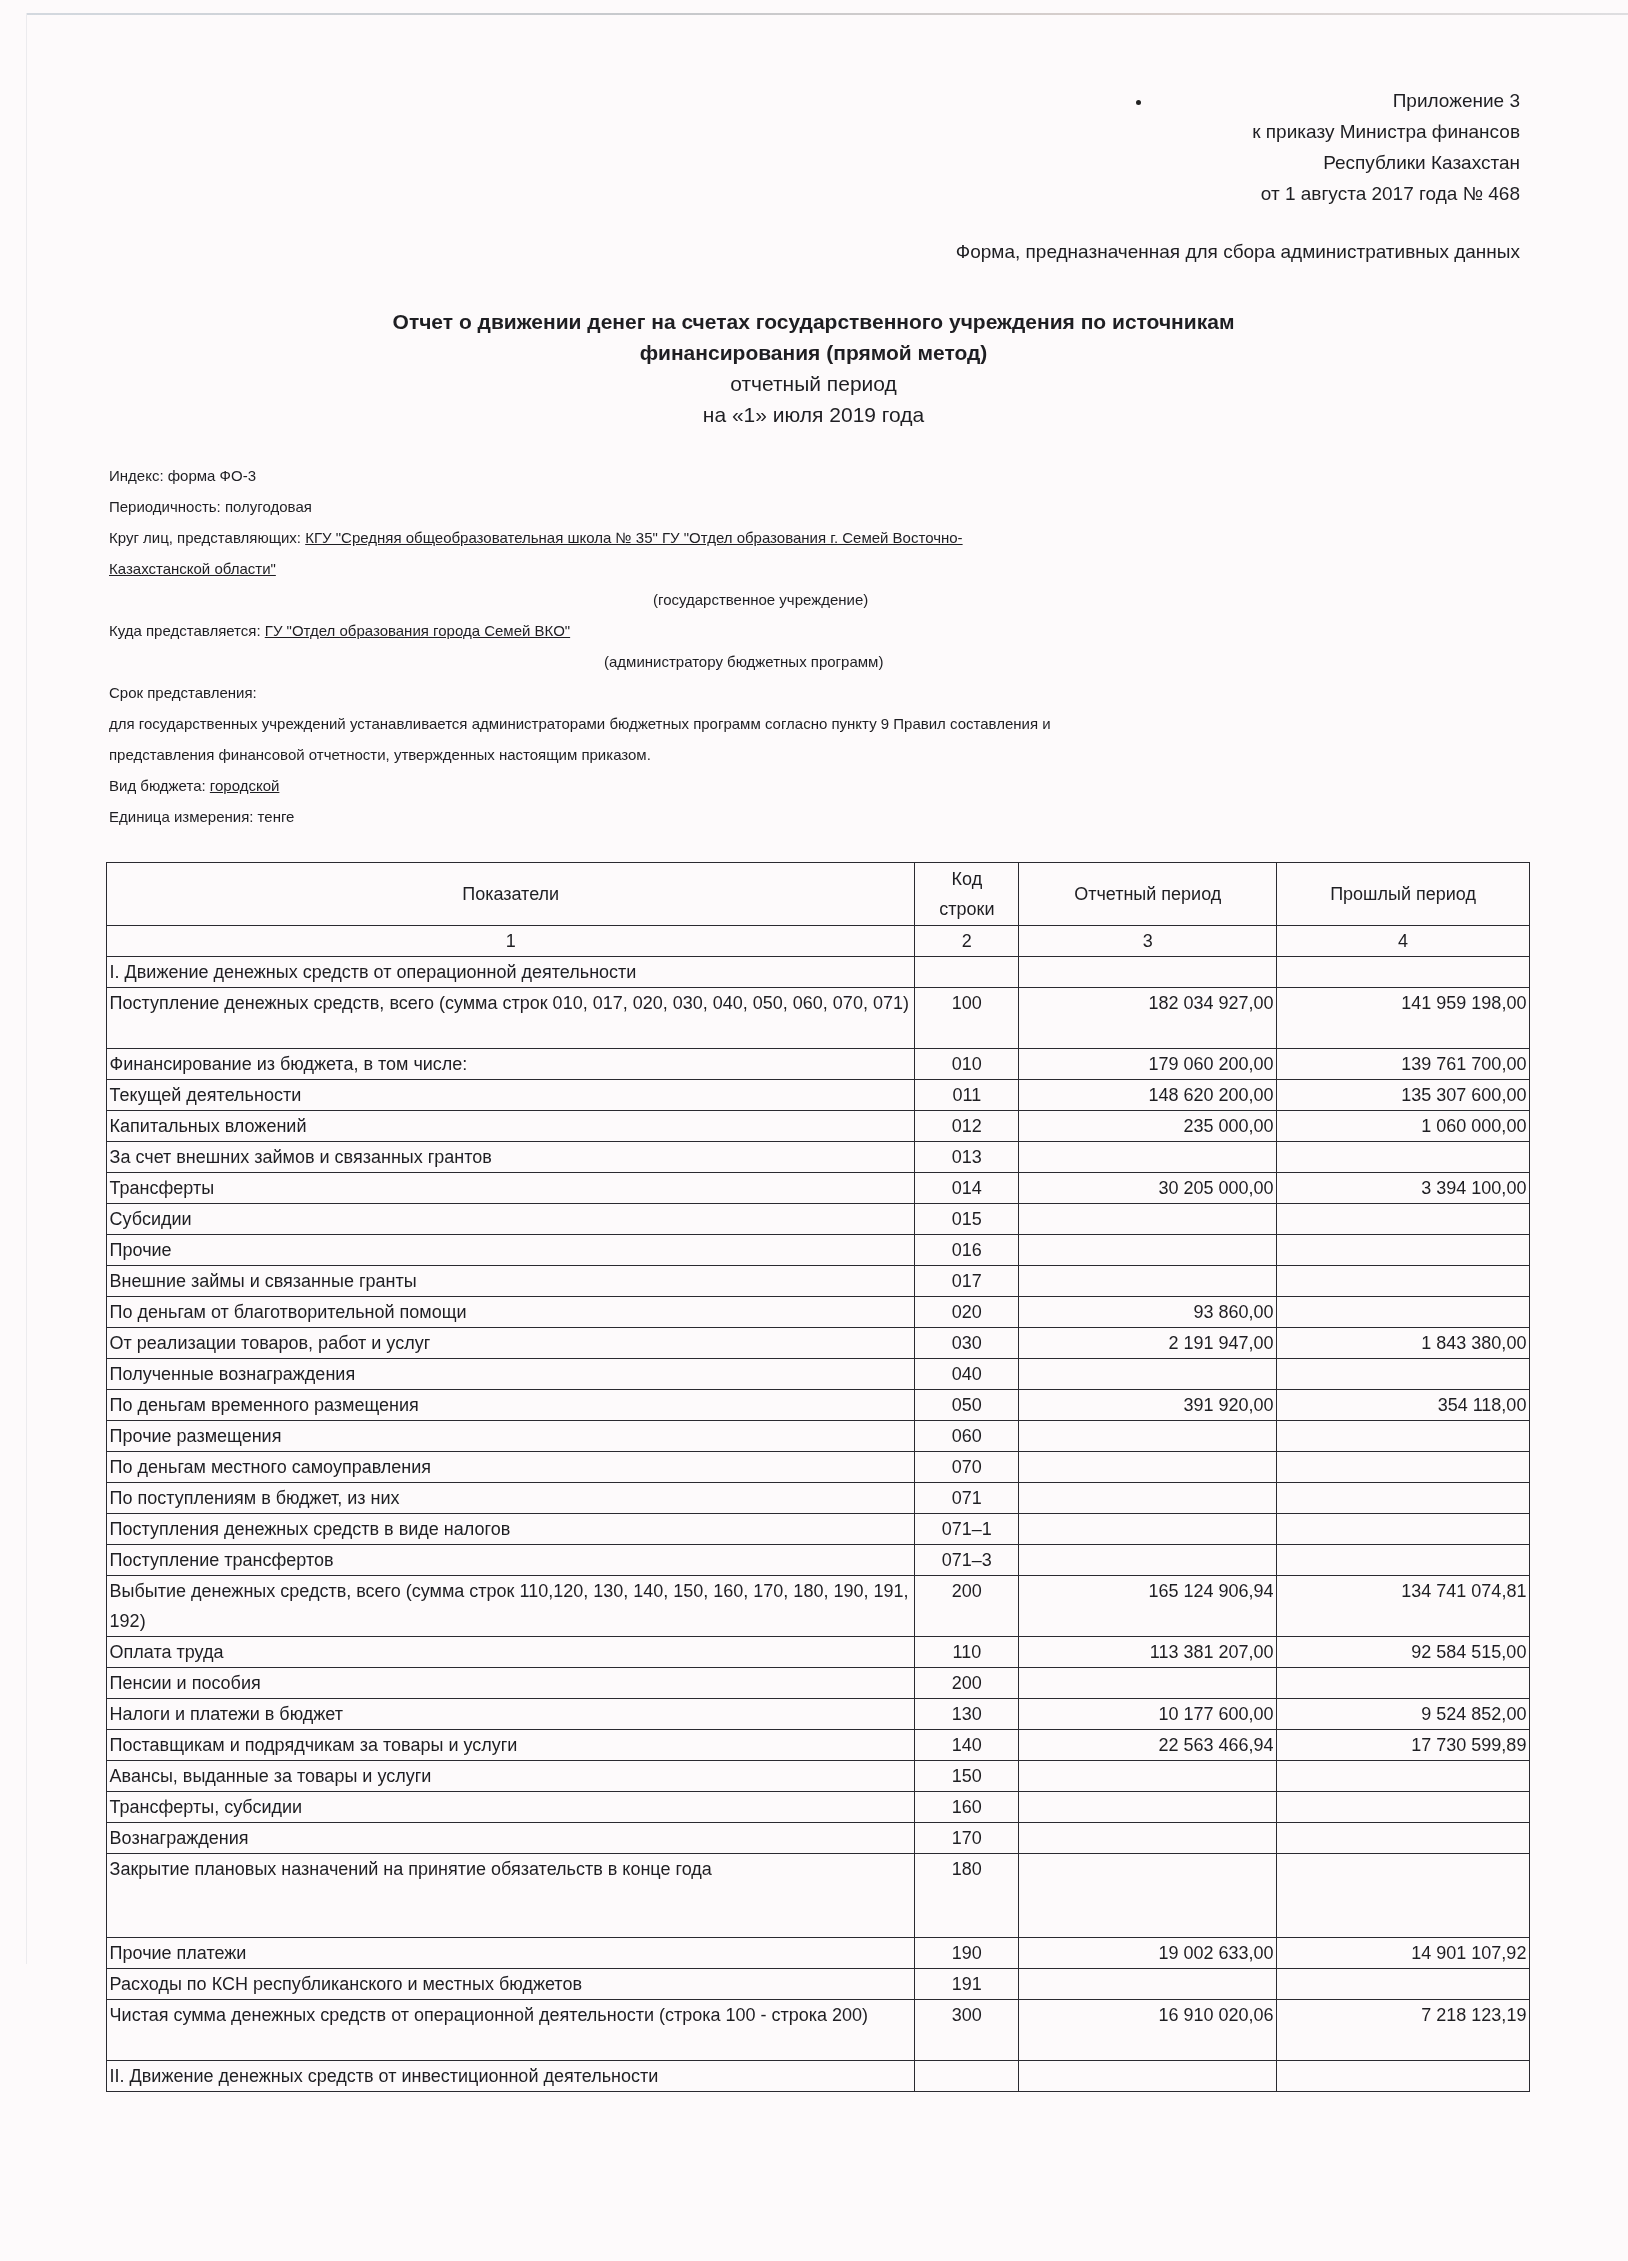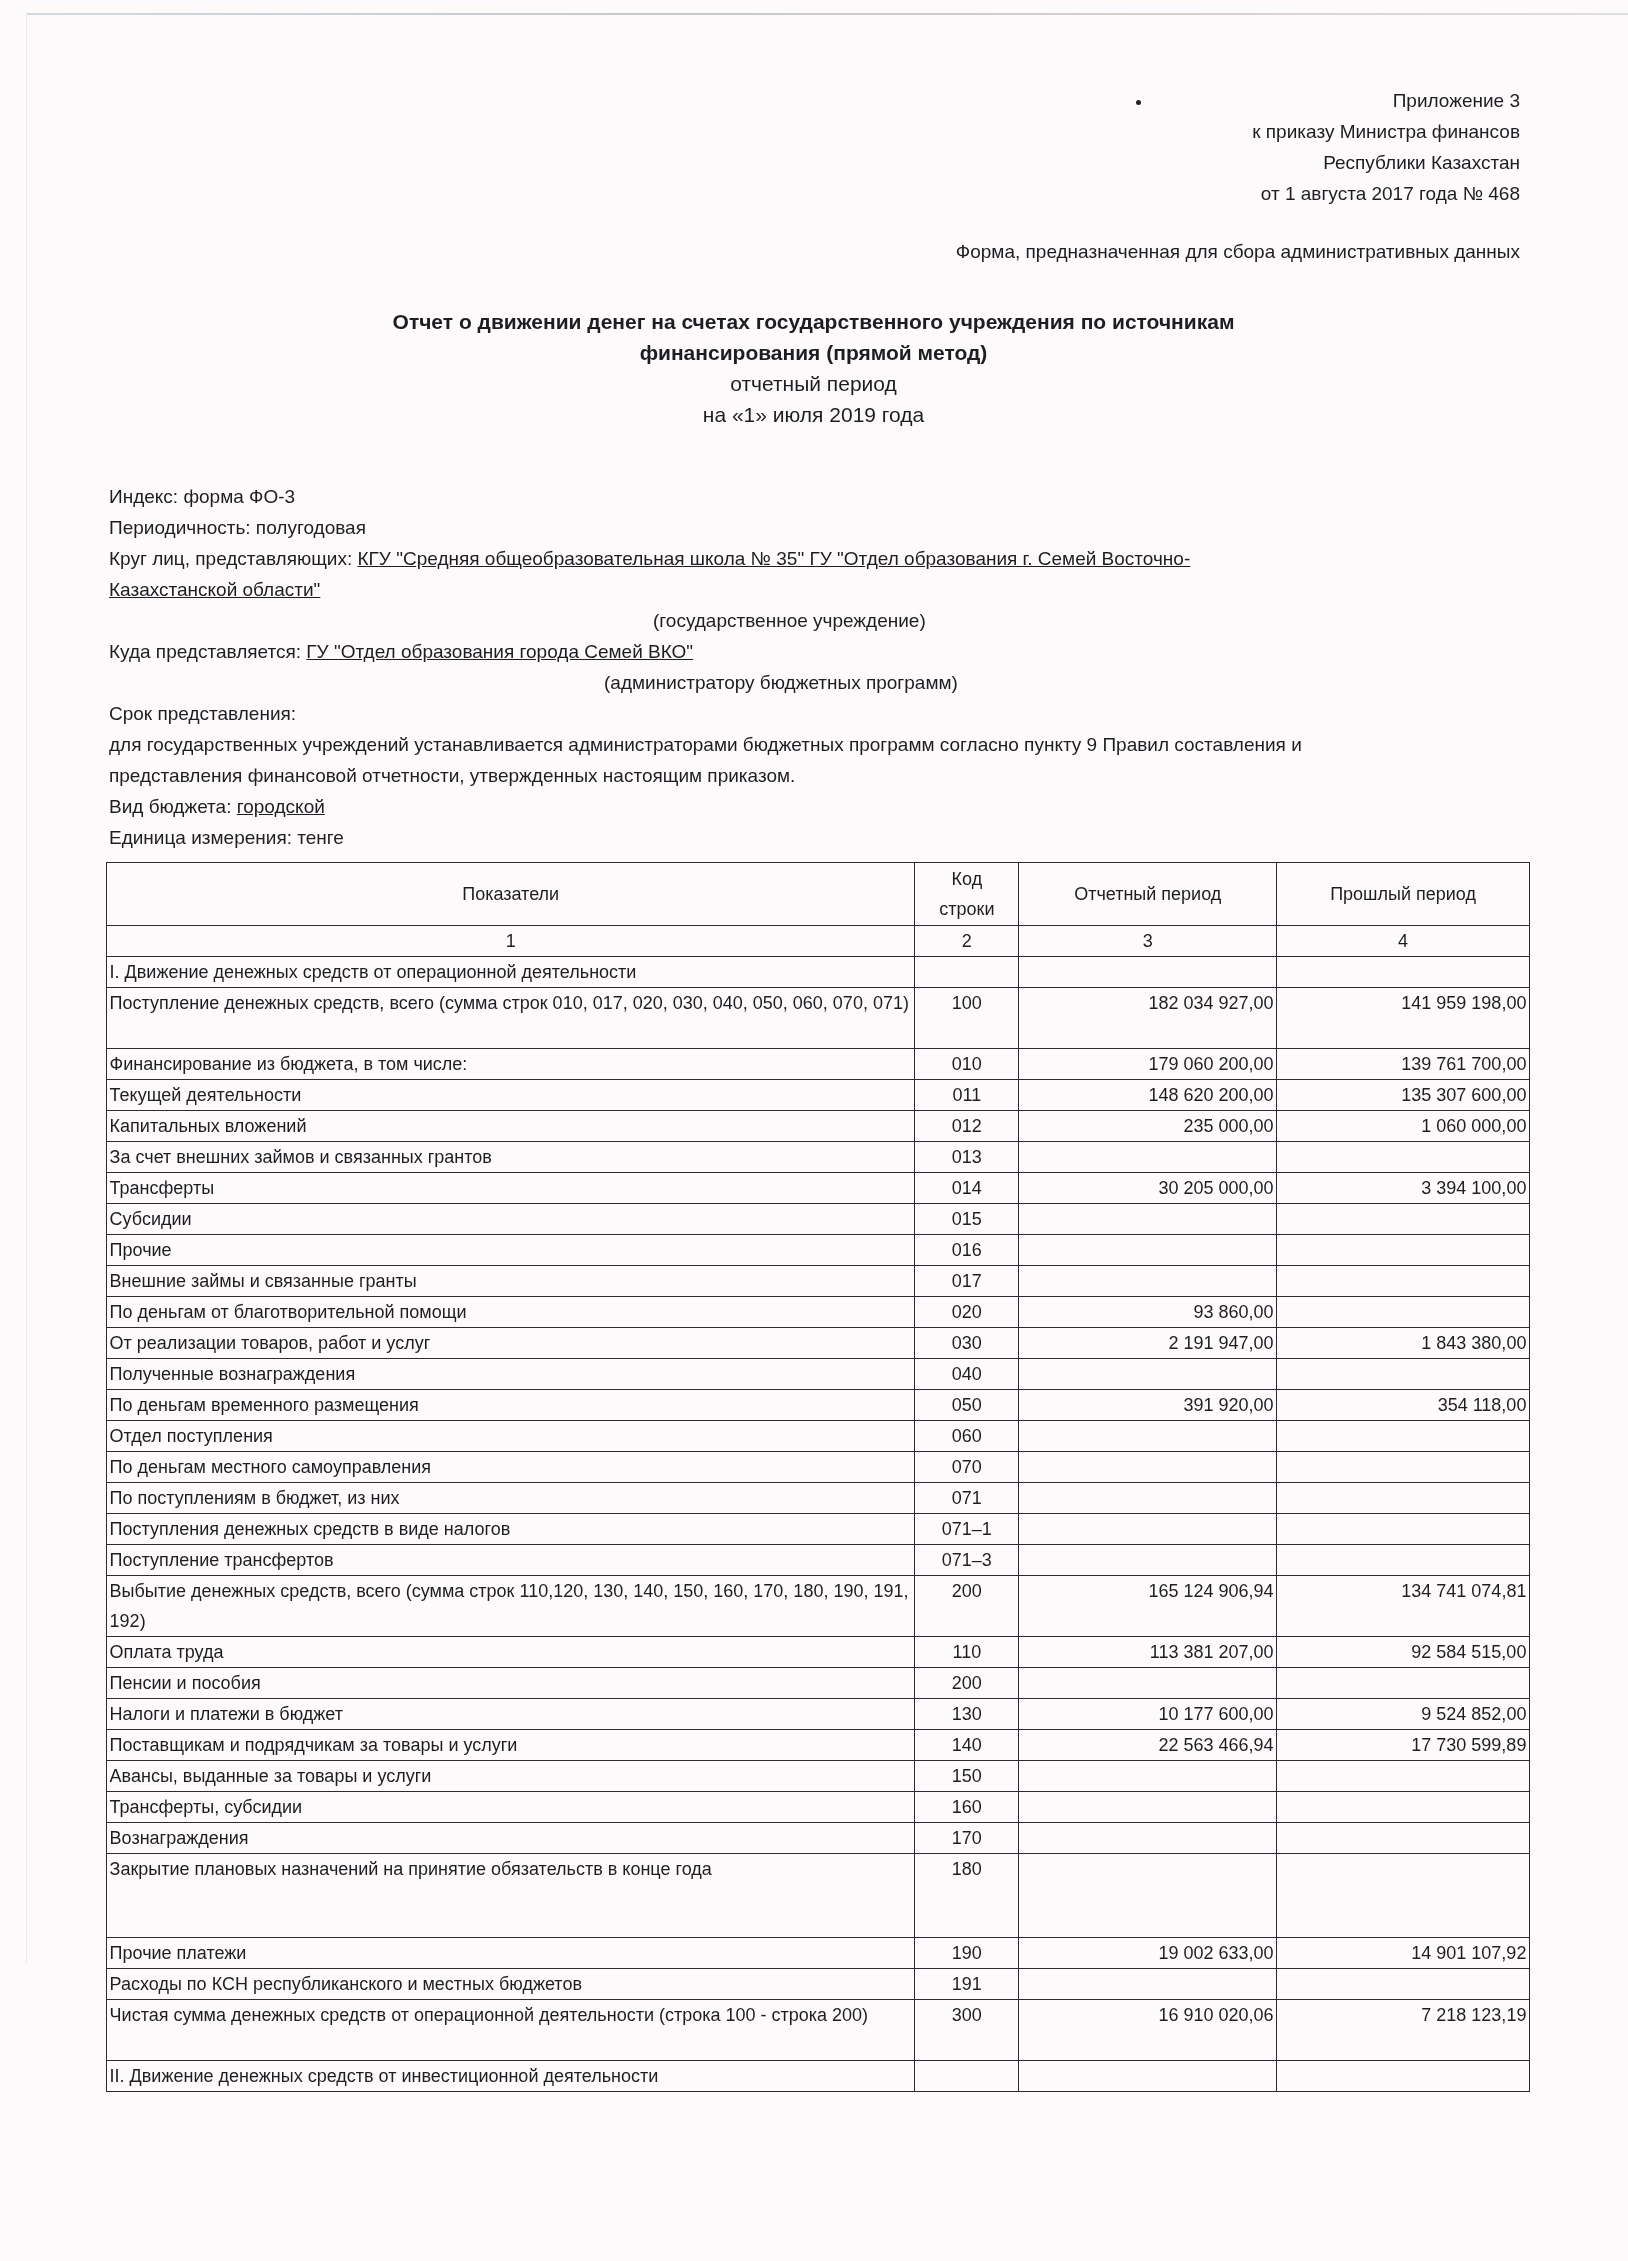--- a/index.html
+++ b/index.html
@@ -62,23 +62,23 @@
     width: 1107px;
     top: 306px;
     text-align: center;
     font-size: 21px;
     line-height: 31px;
   }
   .title-block .t-bold { font-weight: bold; }
   .meta {
     position: absolute;
     left: 109px;
-    top: 481px;
+    top: 460px;
     width: 1432px;
-    font-size: 19px;
+    font-size: 15px;
     line-height: 31px;
   }
   .meta .line { white-space: nowrap; }
   .meta .u { text-decoration: underline; }
   .meta .center-note { padding-left: 544px; }
   .meta .center-note2 { padding-left: 495px; }
 
   table.report {
     position: absolute;
     left: 106px;
@@ -254,21 +254,21 @@
           <td class="num"></td>
           <td class="num"></td>
         </tr>
         <tr class="row">
           <td>По деньгам временного размещения</td>
           <td class="code">050</td>
           <td class="num">391 920,00</td>
           <td class="num">354 118,00</td>
         </tr>
         <tr class="row">
-          <td>Отдел поступления</td>
+          <td>Прочие размещения</td>
           <td class="code">060</td>
           <td class="num"></td>
           <td class="num"></td>
         </tr>
         <tr class="row">
           <td>По деньгам местного самоуправления</td>
           <td class="code">070</td>
           <td class="num"></td>
           <td class="num"></td>
         </tr>

